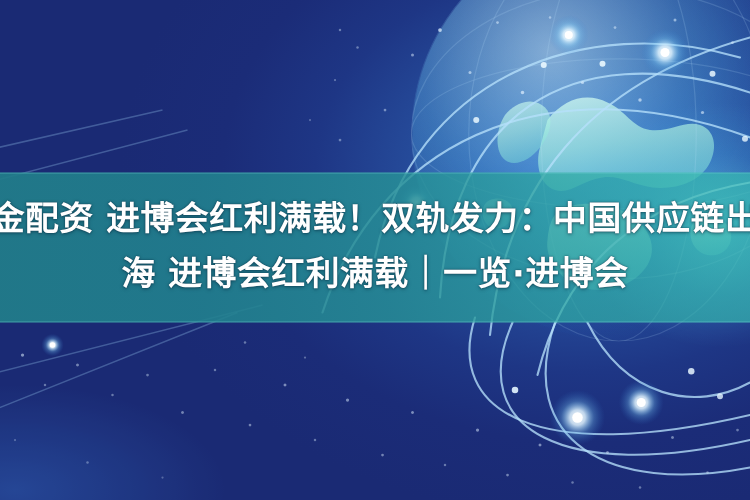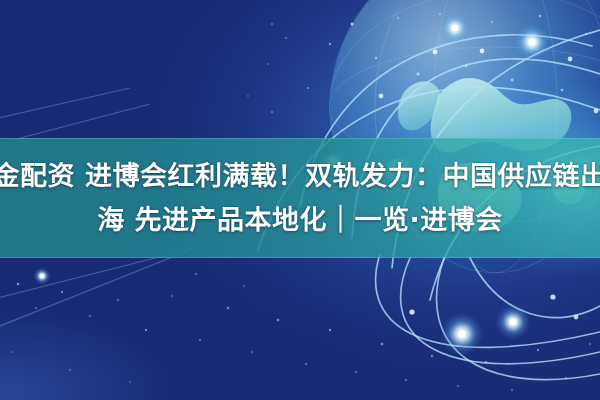--- a/index.html
+++ b/index.html
@@ -249,16 +249,16 @@
       <circle cx="244" cy="286" r="0.9" opacity="0.35"></circle>
     </g>
   </svg>
 
   <div class="band"></div>
   <div class="band-edge-top"></div>
   <div class="band-edge-bot"></div>
 
   <div class="headline">
     <span class="hl-line">金配资 进博会红利满载！双轨发力：中国供应链出</span>
-    <span class="hl-line">海 先进产品本地化｜一览·进博会</span>
+    <span class="hl-line">海 进博会红利满载｜一览·进博会</span>
   </div>
 
 </div>
 
 </body></html>

